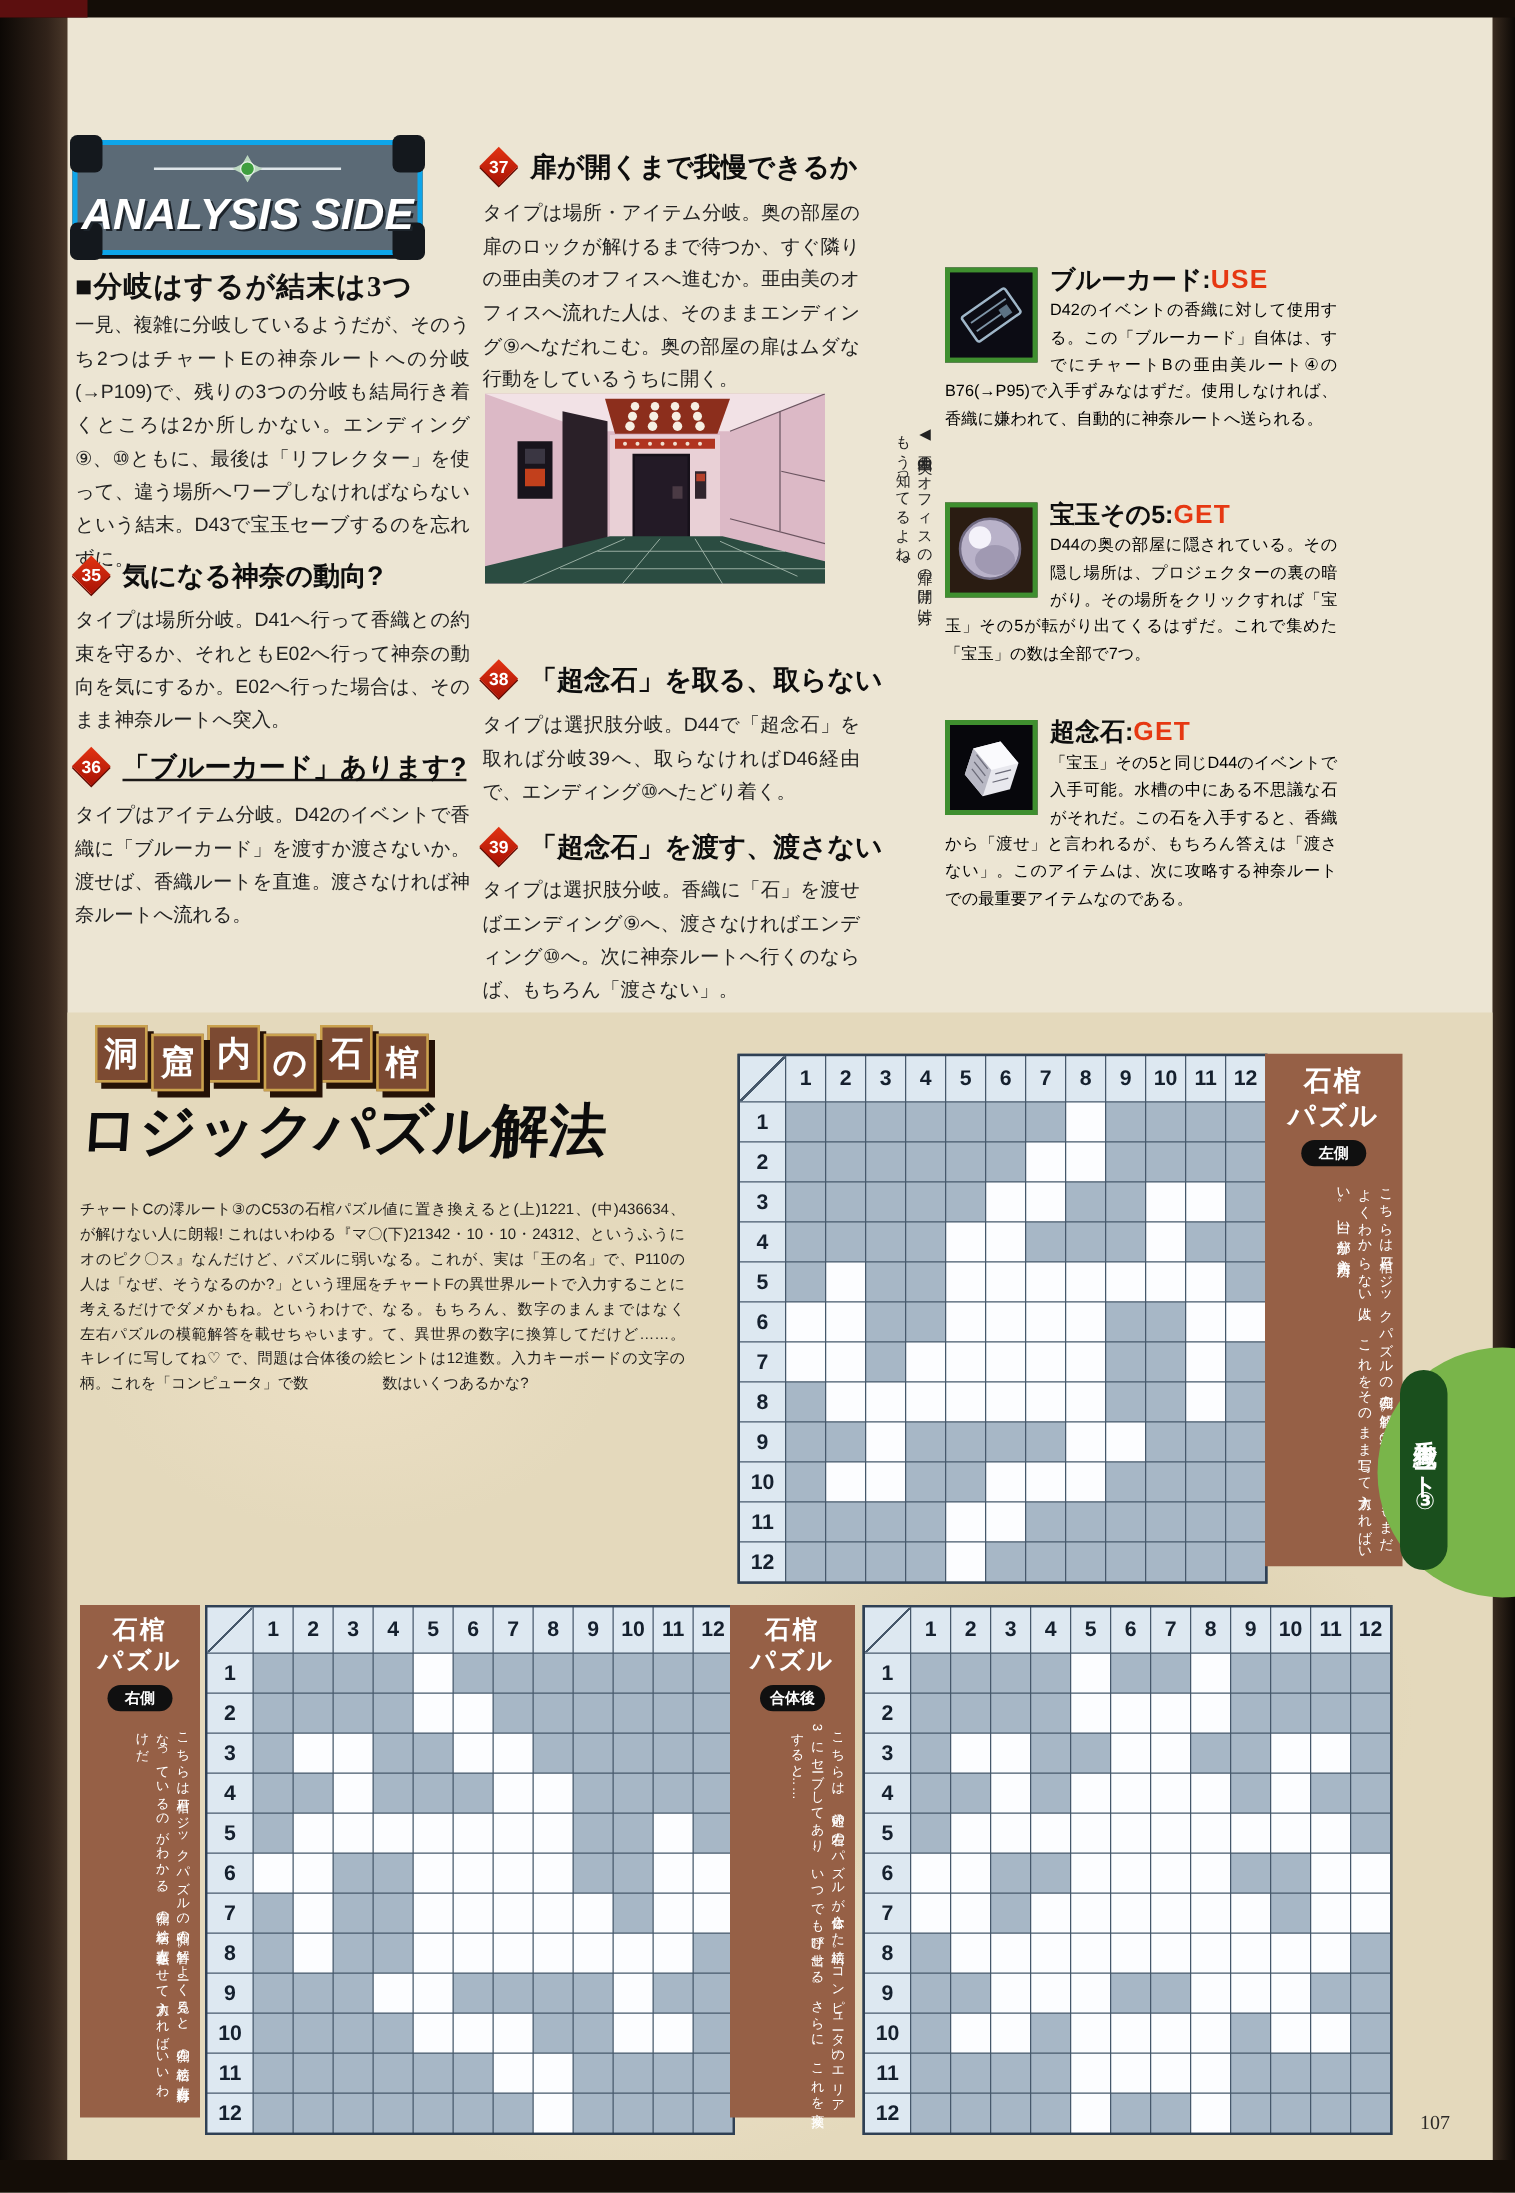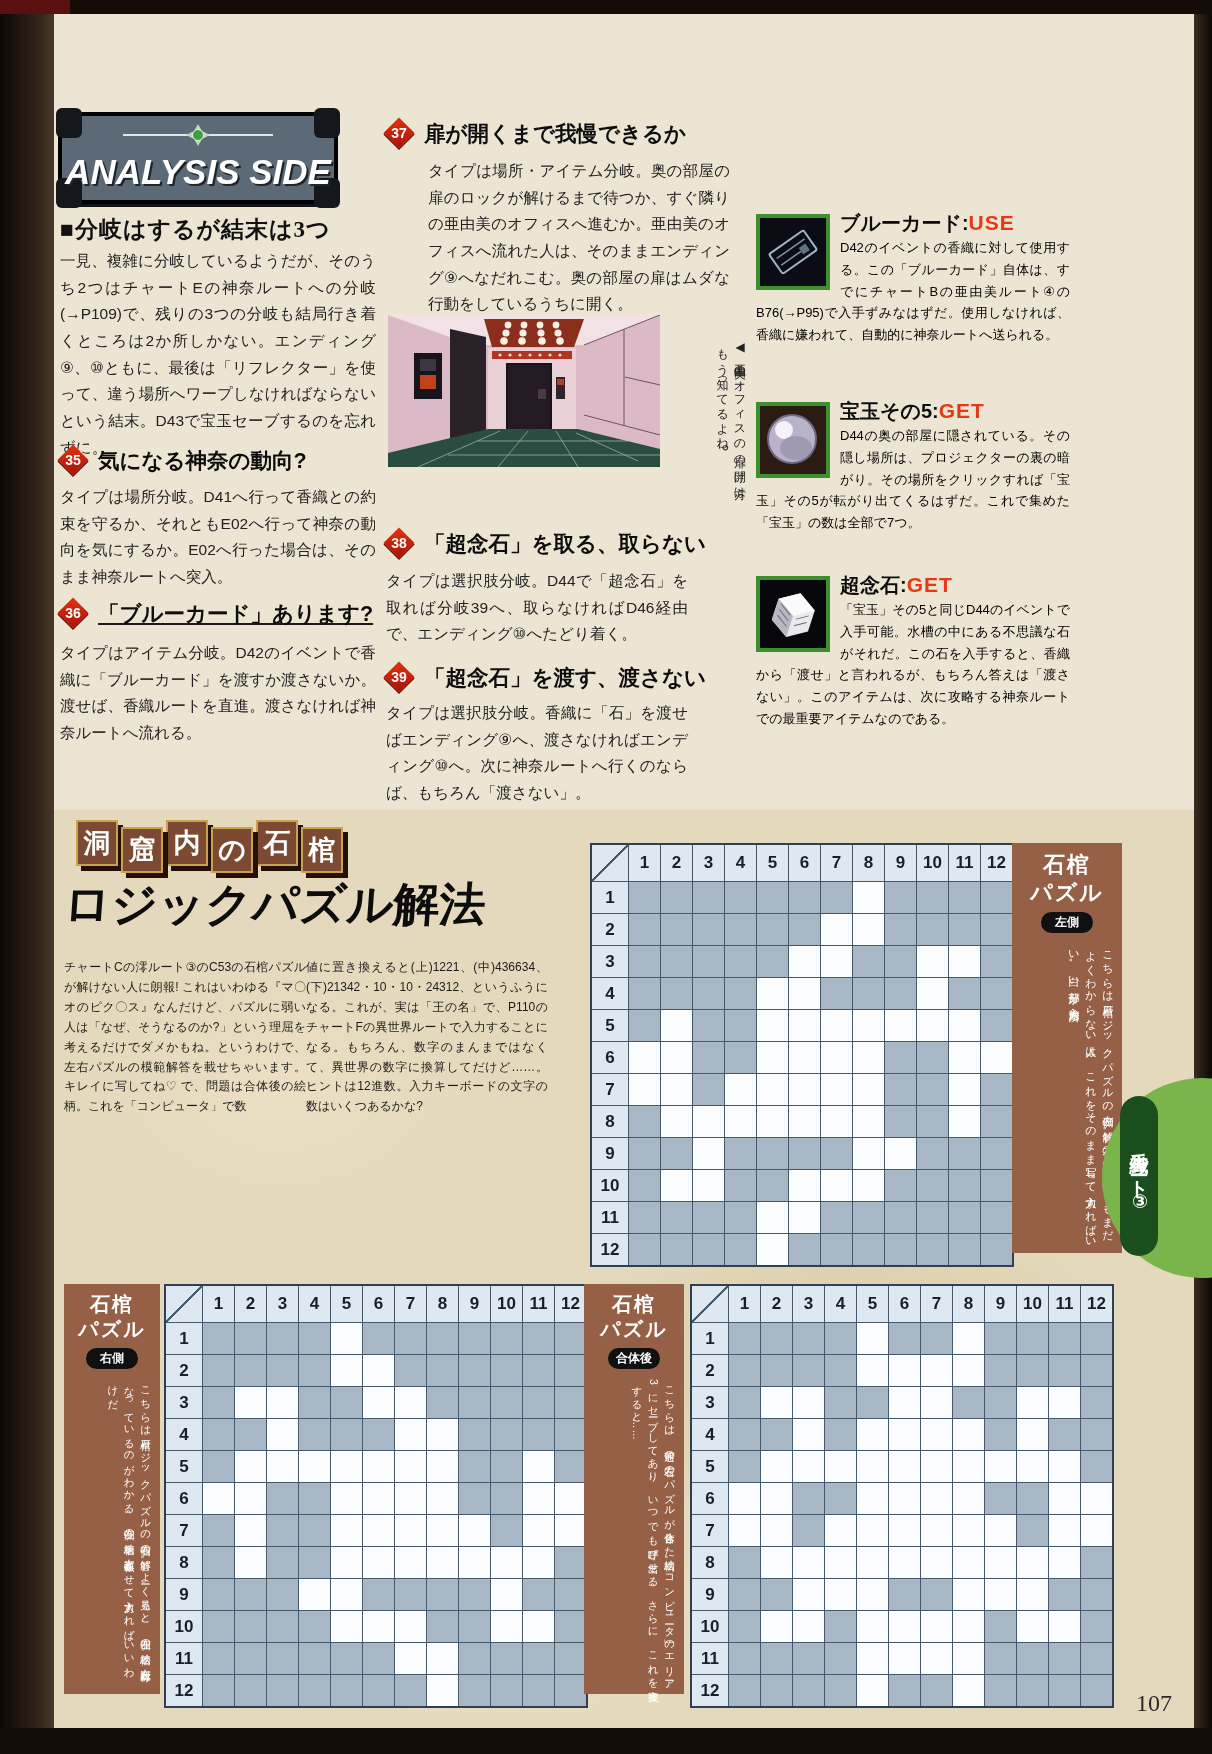--- a/index.html
+++ b/index.html
@@ -9,21 +9,21 @@
   
   .edge{position:absolute;background:#140d07;}
   .edge-top{left:0;top:0;width:1212px;height:14px;}
   .edge-left{left:0;top:0;width:54px;height:1754px;background:linear-gradient(90deg,#0c0805,#31231a 70%,#4a382a);}
   .edge-right{left:1194px;top:0;width:18px;height:1754px;background:linear-gradient(90deg,#3a2c20,#0c0805);}
   .edge-bottom{left:0;top:1728px;width:1212px;height:26px;}
   .corner-mark{position:absolute;left:0;top:0;width:70px;height:14px;background:#5c0f0f;}
 
   
   .logo{position:absolute;left:58px;top:112px;width:280px;height:92px;background:#5b6a76;
-        border:4px solid #000000;border-radius:16px;box-shadow:0 3px 0 #10141a;padding-left:48px;}
+        border:4px solid #0ea5e9;border-radius:16px;box-shadow:0 3px 0 #10141a;padding-left:48px;}
   .logo .cap{position:absolute;width:26px;height:30px;background:#14181d;border-radius:6px;}
   .cap-tl{left:-6px;top:-8px;} .cap-tr{right:-6px;top:-8px;transform:scaleX(-1);}
   .cap-bl{left:-6px;bottom:-8px;} .cap-br{right:-6px;bottom:-8px;}
   .logo .star{position:absolute;left:50%;top:8px;transform:translateX(-50%);}
   .logo .txt{position:absolute;left:0;right:0;bottom:8px;text-align:center;color:#fff;
         font-weight:bold;font-style:italic;font-size:35px;letter-spacing:0px;
         text-shadow:2px 2px 0 #1d242b;white-space:nowrap;}
 
   .sec-heading{position:absolute;left:60px;top:214px;font-size:23px;font-weight:bold;color:#111;
         font-family:"Liberation Serif","DejaVu Serif",serif;letter-spacing:1px;}
@@ -84,21 +84,21 @@
         padding:2px 14px;border-radius:12px;white-space:nowrap;}
   .sb-desc{margin-top:10px;writing-mode:vertical-rl;font-size:11px;line-height:1.55;color:#fff;
         letter-spacing:1px;flex:1;width:100%;}
 
   
   .route-circle{position:absolute;left:1102px;top:1078px;width:200px;height:200px;border-radius:50%;background:#79b54a;}
   .route-pill{position:absolute;left:1120px;top:1096px;width:38px;height:160px;background:#1a4f1d;border-radius:19px;
         display:flex;align-items:center;justify-content:center;}
   .route-pill span{writing-mode:vertical-rl;color:#fff;font-weight:bold;font-size:19px;letter-spacing:2px;}
 
-  .page-num{position:absolute;left:1136px;top:1690px;font-size:24px;color:#2c2a28;
+  .page-num{position:absolute;left:1136px;top:1690px;font-size:16px;color:#2c2a28;
         font-family:"Liberation Serif","DejaVu Serif",serif;}
 </style>
 </head>
 <body>
 
 <div class="page">
 
   <div class="edge edge-left"></div>
   <div class="edge edge-right"></div>
   <div class="edge edge-top"></div>
@@ -141,21 +141,21 @@
   </div>
   <div class="body-txt qa-body" style="left:60px;top:640px;width:316px;">タイプはアイテム分岐。D42のイベントで香織に「ブルーカード」を渡すか渡さないか。渡せば、香織ルートを直進。渡さなければ神奈ルートへ流れる。</div>
 
   <div class="qa-head" style="left:384px;top:118px;">
     <div class="diamond">
         <div class="dshape"></div>
       <div class="dnum">37</div>
       </div>
     <div class="qa-title">扉が開くまで我慢できるか</div>
   </div>
-  <div class="body-txt qa-body" style="left:386px;top:158px;width:302px;margin-left:42px;">タイプは場所・アイテム分岐。奥の部屋の扉のロックが解けるまで待つか、すぐ隣りの亜由美のオフィスへ進むか。亜由美のオフィスへ流れた人は、そのままエンディング⑨へなだれこむ。奥の部屋の扉はムダな行動をしているうちに開く。</div>
+  <div class="body-txt qa-body" style="left:386px;top:158px;width:302px;">タイプは場所・アイテム分岐。奥の部屋の扉のロックが解けるまで待つか、すぐ隣りの亜由美のオフィスへ進むか。亜由美のオフィスへ流れた人は、そのままエンディング⑨へなだれこむ。奥の部屋の扉はムダな行動をしているうちに開く。</div>
 
   <div class="shot">
     <svg width="272" height="152" viewBox="0 0 272 152">
       <rect x="0" y="0" width="272" height="152" fill="#dcb9c6"></rect>
       <polygon points="0,0 272,0 196,30 84,30" fill="#f2e2e6"></polygon>
       <polygon points="96,4 196,4 186,32 104,32" fill="#8c2e1c"></polygon>
       <g fill="#f6efe2">
         <circle cx="120" cy="10" r="3.4"></circle>
           <circle cx="136" cy="10" r="3.4"></circle>
           <circle cx="152" cy="10" r="3.4"></circle>

